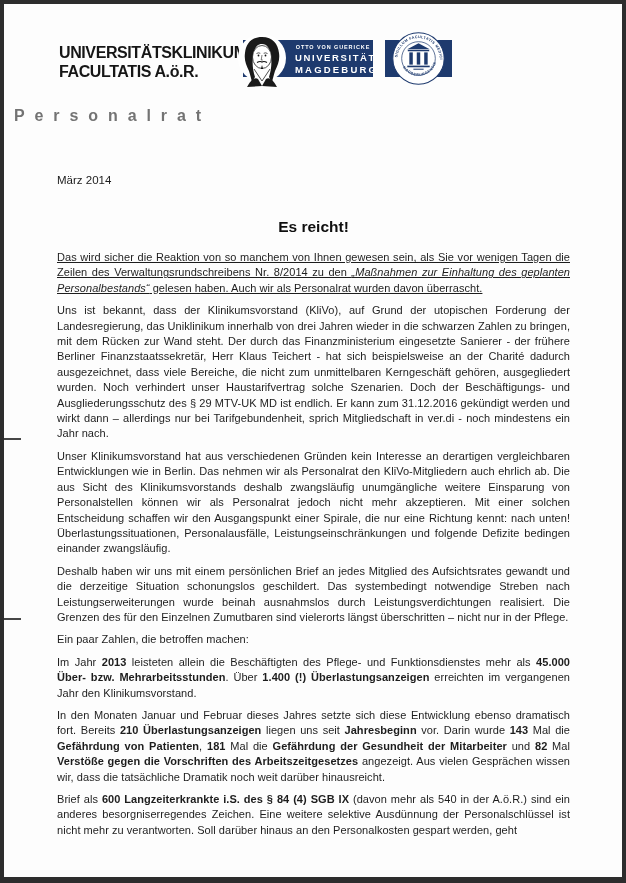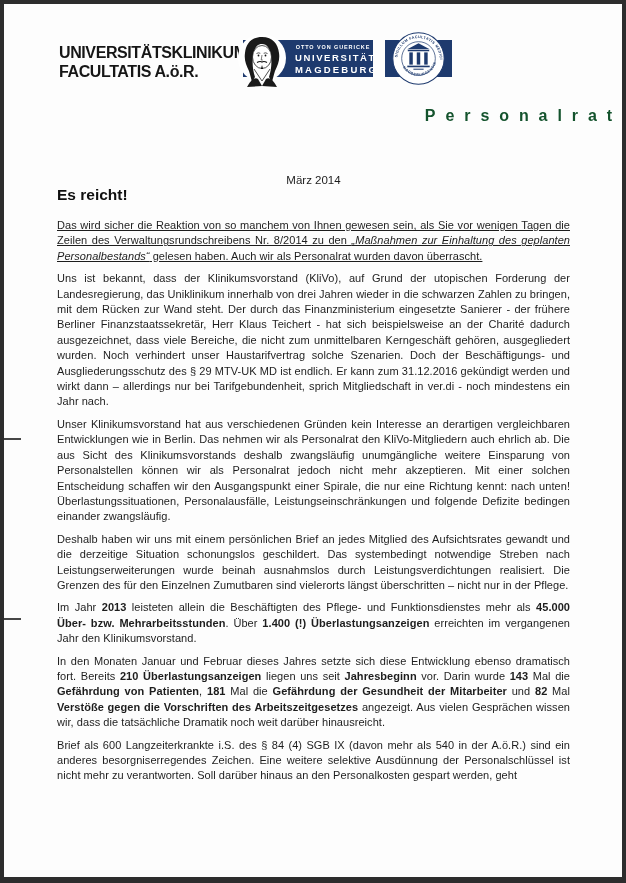--- a/index.html
+++ b/index.html
@@ -13,26 +13,26 @@
   .wordmark{position:absolute;left:55px;top:39px;font-weight:bold;color:#161616;
     font-size:16px;line-height:19px;letter-spacing:-0.4px;white-space:nowrap;}
   .logo-ovgu{position:absolute;left:239px;top:36px;width:130px;height:37px;background:#1e3a6e;}
   .logo-ovgu .portrait{position:absolute;left:-6px;top:-7px;width:50px;height:56px;}
   .logo-ovgu .lg-text{position:absolute;left:52px;top:4px;width:76px;color:#ffffff;text-align:center;}
   .lg-line1{font-size:5.5px;font-weight:bold;letter-spacing:0.9px;white-space:nowrap;}
   .lg-line2{font-size:9.5px;font-weight:bold;letter-spacing:1.6px;margin-top:2px;white-space:nowrap;}
   .lg-line3{font-size:9.5px;font-weight:bold;letter-spacing:2.2px;margin-top:1px;white-space:nowrap;}
   .logo-seal{position:absolute;left:381px;top:36px;width:67px;height:37px;background:#1e3a6e;}
   .logo-seal .seal{position:absolute;left:7px;top:-8px;width:53px;height:53px;}
-  .pr-title{position:absolute;left:0;right:0;top:103px;text-align:right;
-    font-size:16px;font-weight:bold;letter-spacing:0.62em;padding-left:0.62em;color:#14532d;}
+  .pr-title{position:absolute;left:0;right:0;top:103px;text-align:left;
+    font-size:16px;font-weight:bold;letter-spacing:0.62em;padding-left:0.62em;color:#737373;}
   
   .doc{position:absolute;left:53px;right:52px;top:0;}
-  .date{margin-top:170px;text-align:center;font-size:11.5px;color:#1c1c1c;}
-  .headline{margin-top:0;font-size:15.5px;font-weight:bold;color:#0f0f0f;}
+  .date{margin-top:170px;text-align:left;font-size:11.5px;color:#1c1c1c;}
+  .headline{margin-top:32px;font-size:15.5px;font-weight:bold;color:#0f0f0f;text-align:center;}
   .para{margin:7px 0 0;font-size:11px;line-height:15.4px;text-align:justify;
     letter-spacing:0.05px;color:#1d1d1d;}
   .para.first{margin-top:14px;text-decoration:underline;}
   
   .fold{position:absolute;left:0;width:17px;height:2px;background:#474747;}
   .fold.f1{top:434px;}
   .fold.f2{top:614px;}
 </style>
 </head>
 <body>
@@ -99,18 +99,19 @@
   <div class="fold f2"></div>
 
   <div class="doc">
     <div class="date">März 2014</div>
     <div class="headline">Es reicht!</div>
 
     <p class="para first"><span>Das wird sicher die Reaktion von so manchem von Ihnen gewesen sein, als Sie vor wenigen Tagen die Zeilen des Verwaltungsrundschreibens Nr. 8/2014 zu den </span><span style="font-style: italic;">„Maßnahmen zur Einhaltung des geplanten Personalbestands“</span><span> gelesen haben. Auch wir als Personalrat wurden davon überrascht.</span></p>
     <p class="para"><span>Uns ist bekannt, dass der Klinikumsvorstand (KliVo), auf Grund der utopischen Forderung der Landesregierung, das Uniklinikum innerhalb von drei Jahren wieder in die schwarzen Zahlen zu bringen, mit dem Rücken zur Wand steht. Der durch das Finanzministerium eingesetzte Sanierer - der frühere Berliner Finanzstaatssekretär, Herr Klaus Teichert - hat sich beispielsweise an der Charité dadurch ausgezeichnet, dass viele Bereiche, die nicht zum unmittelbaren Kerngeschäft gehören, ausgegliedert wurden. Noch verhindert unser Haustarifvertrag solche Szenarien. Doch der Beschäftigungs- und Ausgliederungsschutz des § 29 MTV-UK MD ist endlich. Er kann zum 31.12.2016 gekündigt werden und wirkt dann – allerdings nur bei Tarifgebundenheit, sprich Mitgliedschaft in ver.di - noch mindestens ein Jahr nach.</span></p>
     <p class="para"><span>Unser Klinikumsvorstand hat aus verschiedenen Gründen kein Interesse an derartigen vergleichbaren Entwicklungen wie in Berlin. Das nehmen wir als Personalrat den KliVo-Mitgliedern auch ehrlich ab. Die aus Sicht des Klinikumsvorstands deshalb zwangsläufig unumgängliche weitere Einsparung von Personalstellen können wir als Personalrat jedoch nicht mehr akzeptieren. Mit einer solchen Entscheidung schaffen wir den Ausgangspunkt einer Spirale, die nur eine Richtung kennt: nach unten! Überlastungssituationen, Personalausfälle, Leistungseinschränkungen und folgende Defizite bedingen einander zwangsläufig.</span></p>
     <p class="para"><span>Deshalb haben wir uns mit einem persönlichen Brief an jedes Mitglied des Aufsichtsrates gewandt und die derzeitige Situation schonungslos geschildert. Das systembedingt notwendige Streben nach Leistungserweiterungen wurde beinah ausnahmslos durch Leistungsverdichtungen realisiert. Die Grenzen des für den Einzelnen Zumutbaren sind vielerorts längst überschritten – nicht nur in der Pflege.</span></p>
+    <p class="para"><span>Ein paar Zahlen, die betroffen machen:</span></p>
     <p class="para"><span>Im Jahr </span><span style="font-weight: bold;">2013</span><span> leisteten allein die Beschäftigten des Pflege- und Funktionsdienstes mehr als </span><span style="font-weight: bold;">45.000 Über- bzw. Mehrarbeitsstunden</span><span>. Über </span><span style="font-weight: bold;">1.400 (!) Überlastungsanzeigen</span><span> erreichten im vergangenen Jahr den Klinikumsvorstand.</span></p>
     <p class="para"><span>In den Monaten Januar und Februar dieses Jahres setzte sich diese Entwicklung ebenso dramatisch fort. Bereits </span><span style="font-weight: bold;">210 Überlastungsanzeigen</span><span> liegen uns seit </span><span style="font-weight: bold;">Jahresbeginn</span><span> vor. Darin wurde </span><span style="font-weight: bold;">143</span><span> Mal die </span><span style="font-weight: bold;">Gefährdung von Patienten</span><span>, </span><span style="font-weight: bold;">181</span><span> Mal die </span><span style="font-weight: bold;">Gefährdung der Gesundheit der Mitarbeiter</span><span> und </span><span style="font-weight: bold;">82</span><span> Mal </span><span style="font-weight: bold;">Verstöße gegen die Vorschriften des Arbeitszeitgesetzes</span><span> angezeigt. Aus vielen Gesprächen wissen wir, dass die tatsächliche Dramatik noch weit darüber hinausreicht.</span></p>
-    <p class="para"><span>Brief als </span><span style="font-weight: normal;">600 Langzeiterkrankte i.S. des § 84 (4) SGB IX</span><span> (davon mehr als 540 in der A.ö.R.) sind ein anderes besorgniserregendes Zeichen. Eine weitere selektive Ausdünnung der Personalschlüssel ist nicht mehr zu verantworten. Soll darüber hinaus an den Personalkosten gespart werden, geht</span></p>
+    <p class="para"><span>Brief als </span><span style="font-weight: bold;">600 Langzeiterkrankte i.S. des § 84 (4) SGB IX</span><span> (davon mehr als 540 in der A.ö.R.) sind ein anderes besorgniserregendes Zeichen. Eine weitere selektive Ausdünnung der Personalschlüssel ist nicht mehr zu verantworten. Soll darüber hinaus an den Personalkosten gespart werden, geht</span></p>
   </div>
 
 </div>
 
 </body></html>

